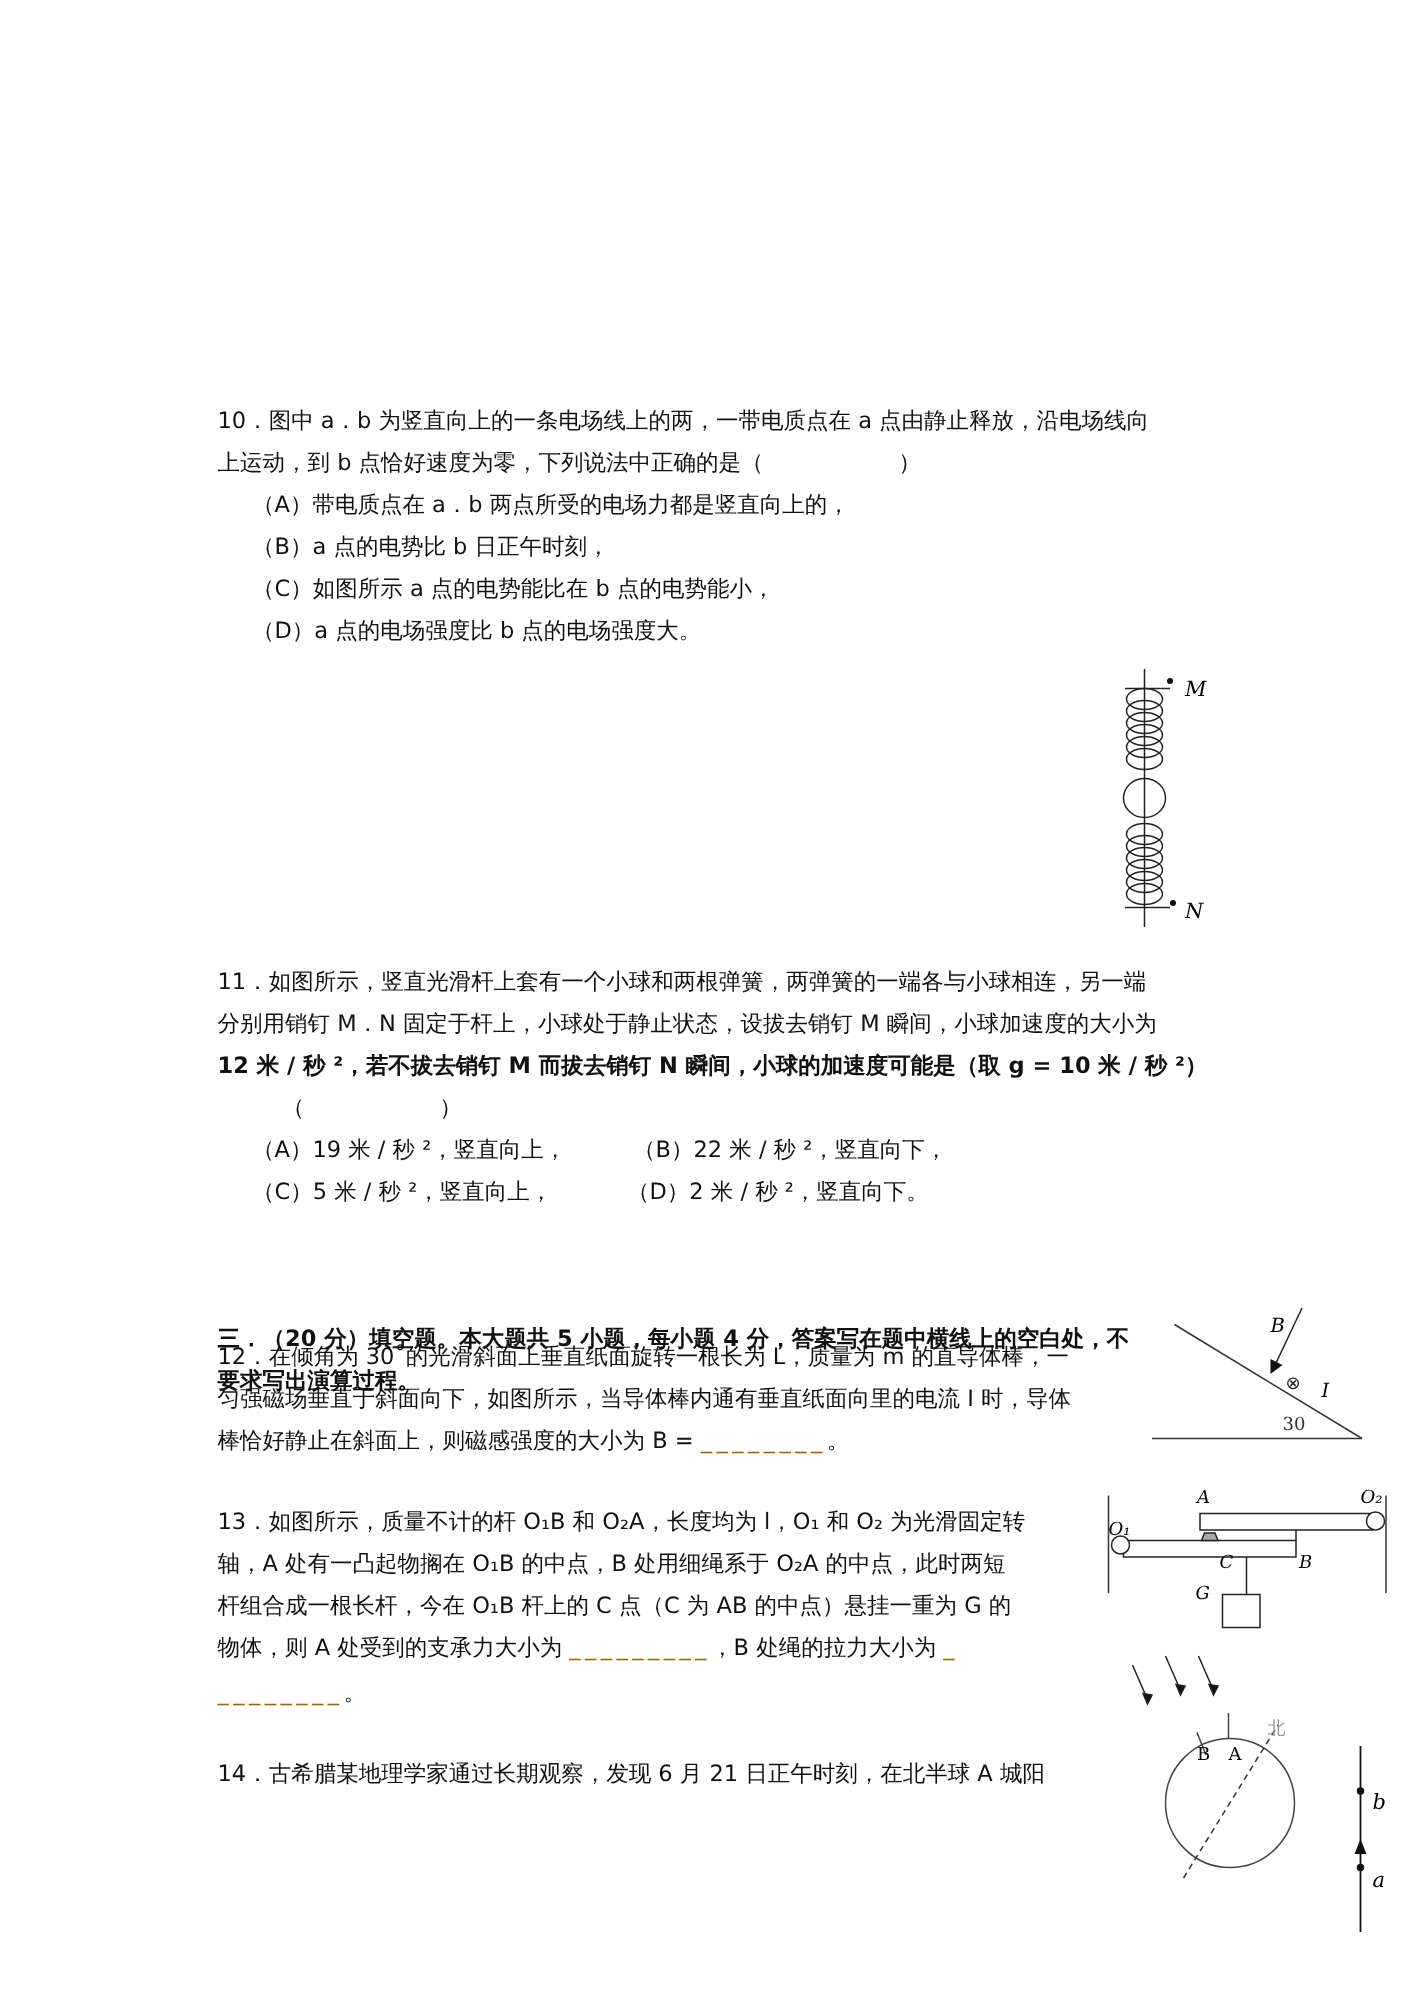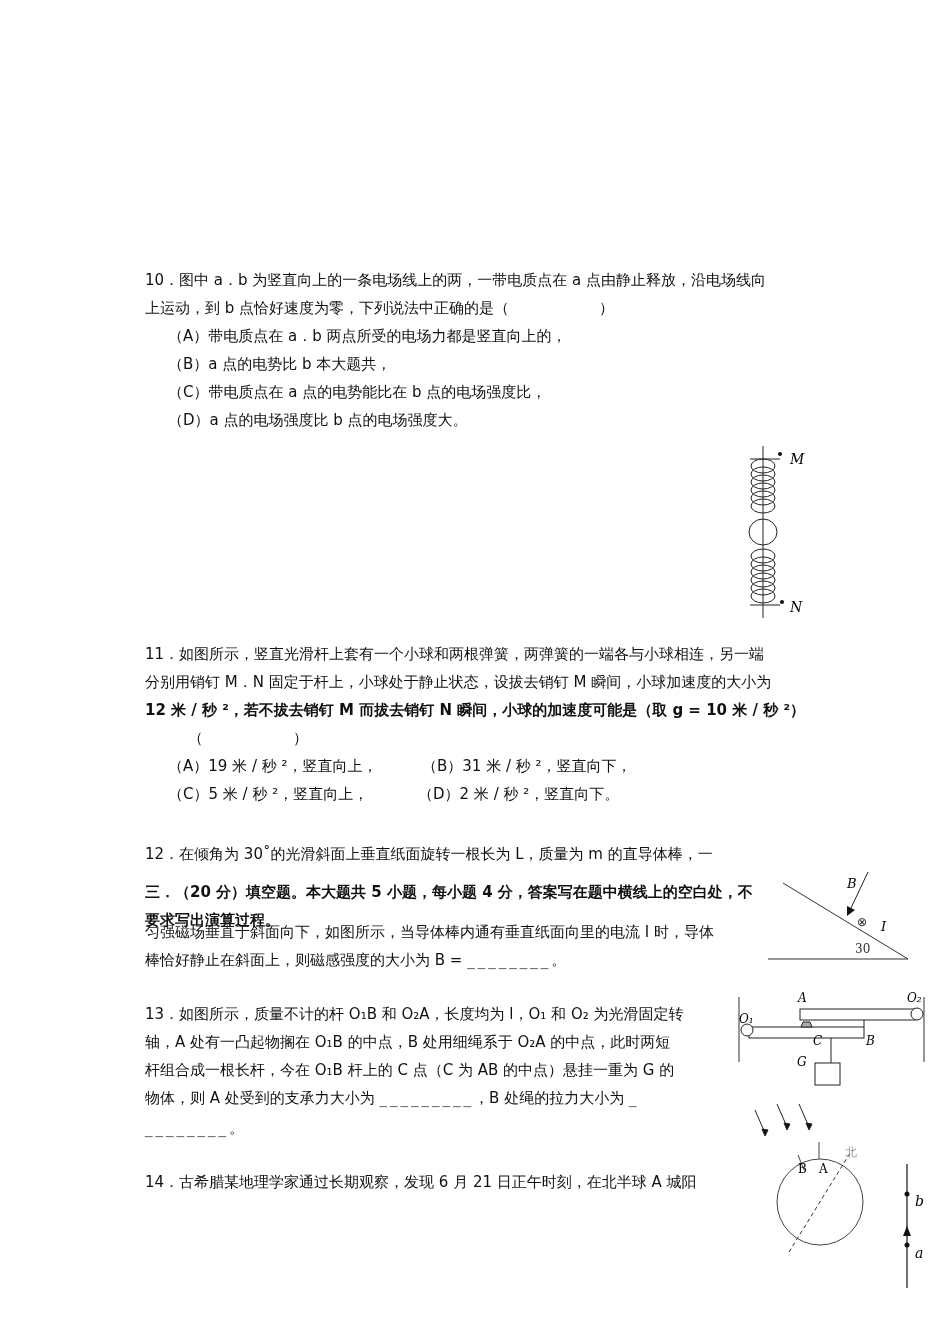--- a/index.html
+++ b/index.html
@@ -2,40 +2,40 @@
 <html><head>
 <meta charset="utf-8">
 <style>
   html, body { margin:0; padding:0; background:#ffffff; }
   body { width:950px; height:1344px; position:relative; overflow:hidden;
          font-family:"DejaVu Sans","Liberation Sans",sans-serif; color:#111; font-size:15px; }
   .line { position:absolute; left:145px; white-space:nowrap; line-height:20px; height:20px; }
   .ind { left:168px; }
   .ind2 { left:188px; }
   .bold { font-weight:bold;margin-top:44px; }
-  .blank { letter-spacing:3px; color:#737373; }
+  .blank { letter-spacing:3px; color:#a16207; }
   .fig { position:absolute; }
   .fig svg { display:block; }
   .svgtxt { font-family:"DejaVu Serif","Liberation Serif",serif; font-style:italic; }
 </style>
 </head>
 <body>
 
 <div class="line" style="top:270px;">
   <span>10．</span><span>图中 a．b 为竖直向上的一条电场线上的两，一带电质点在 a 点由静止释放，沿电场线向</span>
 </div>
 <div class="line" style="top:298px;">上运动，到 b 点恰好速度为零，下列说法中正确的是（　　　　　　）</div>
 <div class="line ind" style="top:326px;">
   <span>（A）</span><span>带电质点在 a．b 两点所受的电场力都是竖直向上的，</span>
 </div>
 <div class="line ind" style="top:354px;">
-  <span>（B）</span><span>a 点的电势比 b 本大题共，</span>
+  <span>（B）</span><span>a 点的电势比 b 日正午时刻，</span>
 </div>
 <div class="line ind" style="top:382px;">
-  <span>（C）</span><span>带电质点在 a 点的电势能比在 b 点的电场强度比，</span>
+  <span>（C）</span><span>如图所示 a 点的电势能比在 b 点的电势能小，</span>
 </div>
 <div class="line ind" style="top:410px;">
   <span>（D）</span><span>a 点的电场强度比 b 点的电场强度大。</span>
 </div>
 
 <div class="fig" style="left:740px; top:442px;">
   <svg width="80" height="180" viewBox="0 0 80 180">
     <line x1="23" y1="4" x2="23" y2="176" stroke="#222" stroke-width="1"></line>
     <line x1="10" y1="17" x2="40" y2="17" stroke="#222" stroke-width="1"></line>
     <line x1="10" y1="163" x2="40" y2="163" stroke="#222" stroke-width="1"></line>
@@ -64,33 +64,33 @@
 <div class="line" style="top:644px;">
   <span>11．</span><span>如图所示，竖直光滑杆上套有一个小球和两根弹簧，两弹簧的一端各与小球相连，另一端</span>
 </div>
 <div class="line" style="top:672px;">分别用销钉 M．N 固定于杆上，小球处于静止状态，设拔去销钉 M 瞬间，小球加速度的大小为</div>
 <div class="line" style="top:700px;font-weight:bold;">12 米 / 秒 ²，若不拔去销钉 M 而拔去销钉 N 瞬间，小球的加速度可能是（取 g = 10 米 / 秒 ²）</div>
 <div class="line ind2" style="top:728px;">（　　　　　　）</div>
 <div class="line ind" style="top:756px;">
   <span>（A）</span><span>19 米 / 秒 ²，竖直向上，</span>
 </div>
 <div class="line" style="top:756px; left:422px;">
-  <span>（B）</span><span>31 米 / 秒 ²，竖直向下，</span>
+  <span>（B）</span><span>22 米 / 秒 ²，竖直向下，</span>
 </div>
 <div class="line ind" style="top:784px;">
   <span>（C）</span><span>5 米 / 秒 ²，竖直向上，</span>
 </div>
 <div class="line" style="top:784px; left:418px;">
   <span>（D）</span><span>2 米 / 秒 ²，竖直向下。</span>
 </div>
 
 <div class="line bold" style="top:838px;">三．（20 分）填空题。本大题共 5 小题，每小题 4 分，答案写在题中横线上的空白处，不</div>
 <div class="line bold" style="top:866px;">要求写出演算过程。</div>
 
-<div class="line" style="top:844px;">
+<div class="line" style="top:894px;">
   <span>12．</span><span>在倾角为 30˚的光滑斜面上垂直纸面旋转一根长为 L，质量为 m 的直导体棒，一</span>
 </div>
 <div class="line" style="top:922px;">匀强磁场垂直于斜面向下，如图所示，当导体棒内通有垂直纸面向里的电流 I 时，导体</div>
 <div class="line" style="top:950px;">
   <span>棒恰好静止在斜面上，则磁感强度的大小为 B = </span><span class="blank">________</span><span>。</span>
 </div>
 
 <div class="fig" style="left:765px; top:868px;">
   <svg width="145" height="95" viewBox="0 0 145 95">
     <line x1="3" y1="91" x2="143" y2="91" stroke="#333" stroke-width="1"></line>

